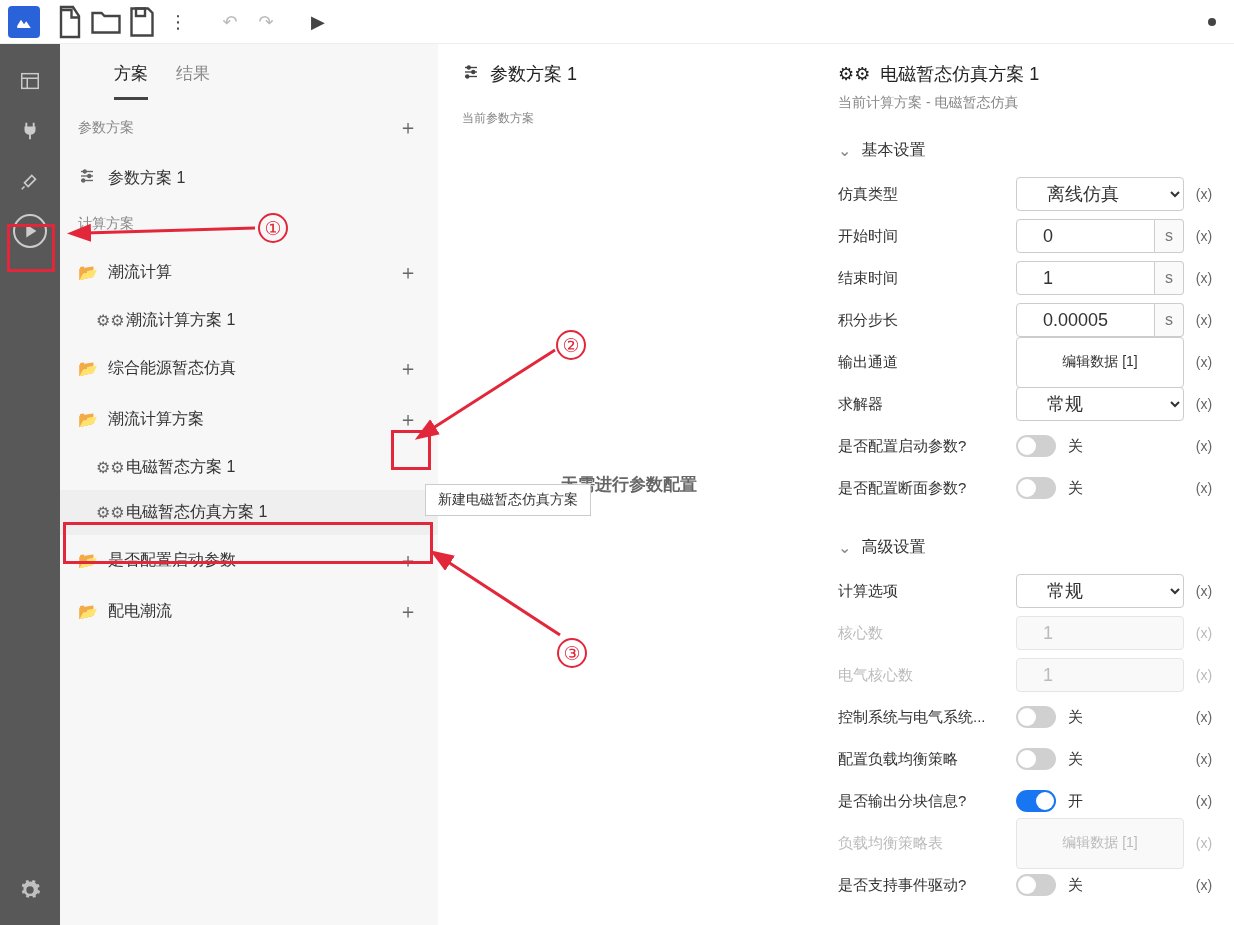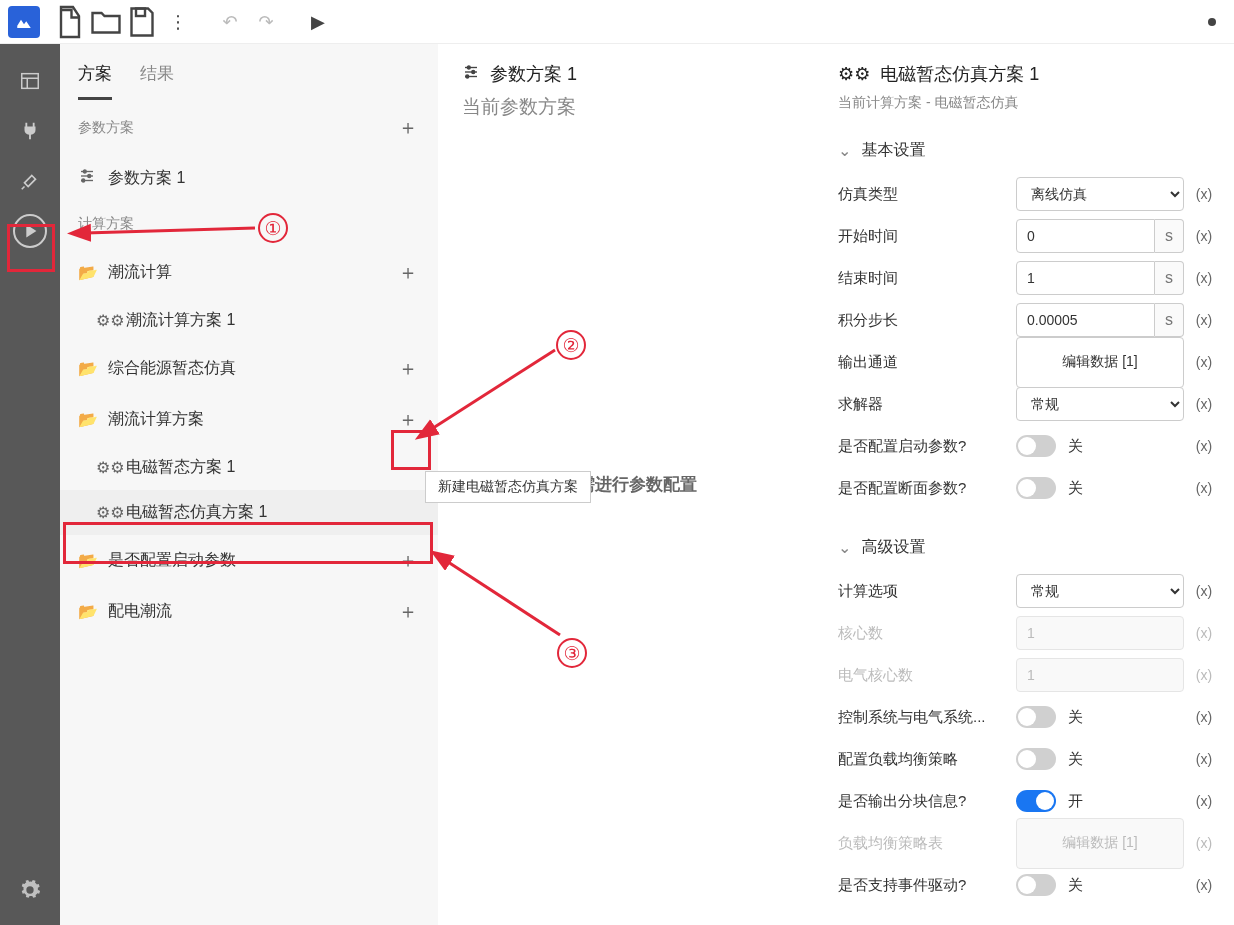--- a/index.html
+++ b/index.html
@@ -15,46 +15,46 @@
 
 .main { display: flex; height: calc(925px - 44px); }
 .icon-rail { width: 60px; background: #585858; display: flex; flex-direction: column; padding-top: 12px; }
 .rail-item { height: 50px; display: flex; align-items: center; justify-content: center; color: #ccc; cursor: pointer; position: relative; }
 .rail-item svg { width: 22px; height: 22px; }
 .rail-item.bottom { margin-top: auto; margin-bottom: 10px; }
 
 .left-panel { width: 378px; background: #f7f7f7; display: flex; flex-direction: column; }
 .tabs { display: flex; padding: 18px 18px 0; gap: 28px; }
 .tab { color: #888; font-size: 17px; padding-bottom: 12px; cursor: pointer; }
-.tab.active { color: #222; border-bottom: 3px solid #444; }
+.tab.active { color: #222; border-bottom: 3px solid #444; margin-left: 36px; }
 .section-header { display: flex; align-items: center; justify-content: space-between; padding: 14px 18px; color: #888; font-size: 14px; }
 .section-header .plus { color: #666; font-size: 20px; cursor: pointer; width: 24px; text-align: center; }
 .tree-row { display: flex; align-items: center; padding: 12px 18px; color: #333; font-size: 16px; cursor: pointer; }
 .tree-row .icon { width: 22px; margin-right: 8px; color: #666; }
 .tree-row.indent { padding-left: 36px; }
 .tree-row .row-plus { margin-left: auto; color: #666; font-size: 20px; width: 24px; text-align: center; }
 .tree-row.selected { background: #efefef; }
 
 .mid-panel { width: 382px; background: #fff; padding: 18px 24px; position: relative; }
 .mid-title { display: flex; align-items: center; gap: 10px; font-size: 18px; color: #222; }
-.mid-sub { color: #888; font-size: 19px; margin-top: 8px; }
+.mid-sub { color: #888; font-size: 12px; margin-top: 24px; }
 .mid-empty { position: absolute; top: 50%; left: 50%; transform: translate(-50%, -50%); text-align: center; color: #666; font-size: 17px; font-weight: bold; line-height: 1.8; }
 
 .right-panel { flex: 1; background: #fff; padding: 18px 18px 0; overflow-y: auto; }
 .right-title { display: flex; align-items: center; gap: 10px; font-size: 18px; color: #222; }
 .right-sub { color: #888; font-size: 14px; margin-top: 8px; }
 .group-header { display: flex; align-items: center; gap: 10px; margin-top: 28px; margin-bottom: 12px; color: #333; font-size: 16px; cursor: pointer; }
 .group-header .chev { color: #888; }
 .form-row { display: flex; align-items: center; height: 42px; gap: 8px; }
 .form-label { width: 170px; color: #333; font-size: 15px; }
 .form-label.dim { color: #bbb; }
 .form-ctrl { flex: 1; }
 .form-x { color: #666; font-size: 14px; width: 24px; text-align: center; cursor: pointer; }
 .form-x.dim { color: #bbb; }
-select, input[type=text] { width: 100%; height: 34px; border: 1px solid #ccc; border-radius: 4px; padding: 0 10px; font-size: 14px; color: #333; background: #fff; }
+select, input[type=text] { width: 100%; height: 34px; border: 1px solid #ccc; border-radius: 4px; padding: 0 26px; font-size: 18px; color: #333; background: #fff; }
 select.dim, input.dim { color: #bbb; background: #f9f9f9; border-color: #e5e5e5; }
 .unit-input { display: flex; }
 .unit-input input { border-radius: 4px 0 0 4px; }
 .unit-input .u { border: 1px solid #ccc; border-left: 0; border-radius: 0 4px 4px 0; padding: 0 10px; display: flex; align-items: center; color: #777; background: #fafafa; }
 .btn { width: 100%; height: 51px; border: 1px solid #ccc; border-radius: 4px; background: #fff; display: flex; align-items: center; justify-content: center; color: #333; font-size: 14px; cursor: pointer; }
 .btn.dim { color: #bbb; border-color: #e5e5e5; background: #f9f9f9; }
 .toggle { width: 40px; height: 22px; border-radius: 11px; background: #d0d0d0; position: relative; cursor: pointer; display: inline-block; }
 .toggle::after { content: ''; width: 18px; height: 18px; background: #fff; border-radius: 50%; position: absolute; top: 2px; left: 2px; }
 .toggle.on { background: #1976f2; }
 .toggle.on::after { left: 20px; }
@@ -352,21 +352,21 @@
       </div>
   </div>
 </div>
 
 <div class="redbox" style="left:7px;top:224px;width:48px;height:48px;"></div>
 <div class="redbox" style="left:391px;top:430px;width:40px;height:40px;"></div>
 <div class="redbox" style="left:63px;top:522px;width:370px;height:42px;"></div>
 <div class="circle-num" style="left:258px;top:213px;">①</div>
 <div class="circle-num" style="left:556px;top:330px;">②</div>
 <div class="circle-num" style="left:557px;top:638px;">③</div>
-<div class="tooltip-box" style="left:425px;top:471px;">新建电磁暂态仿真方案</div>
+<div class="tooltip-box" style="left:425px;top:484px;">新建电磁暂态仿真方案</div>
 
 <svg class="arrow-svg" style="left:0;top:0;width:1234px;height:925px;">
   <defs>
       <marker id="ah" markerWidth="10" markerHeight="10" refX="2" refY="3" orient="auto">
         <path d="M0,0 L0,6 L8,3 z" fill="#e2273a"></path>
       </marker>
     </defs>
   <line x1="255" y1="228" x2="85" y2="233" stroke="#e2273a" stroke-width="3" marker-end="url(#ah)"></line>
   <line x1="555" y1="350" x2="430" y2="430" stroke="#e2273a" stroke-width="3" marker-end="url(#ah)"></line>
   <line x1="560" y1="635" x2="445" y2="560" stroke="#e2273a" stroke-width="3" marker-end="url(#ah)"></line>

